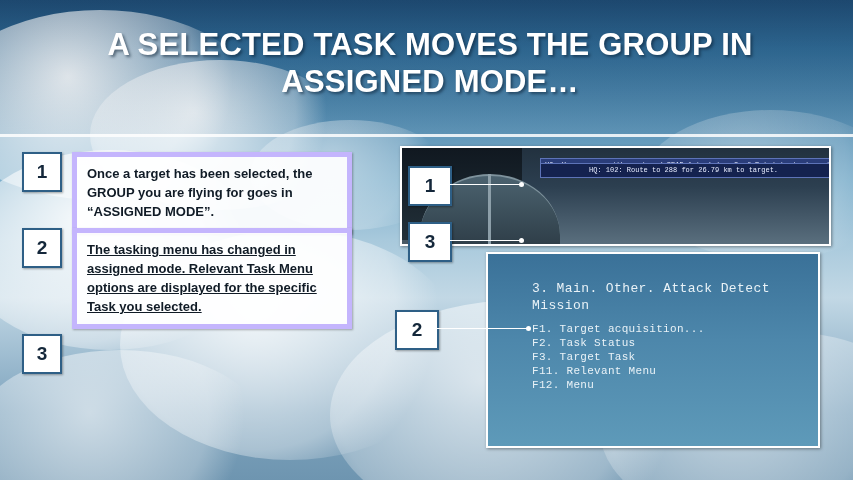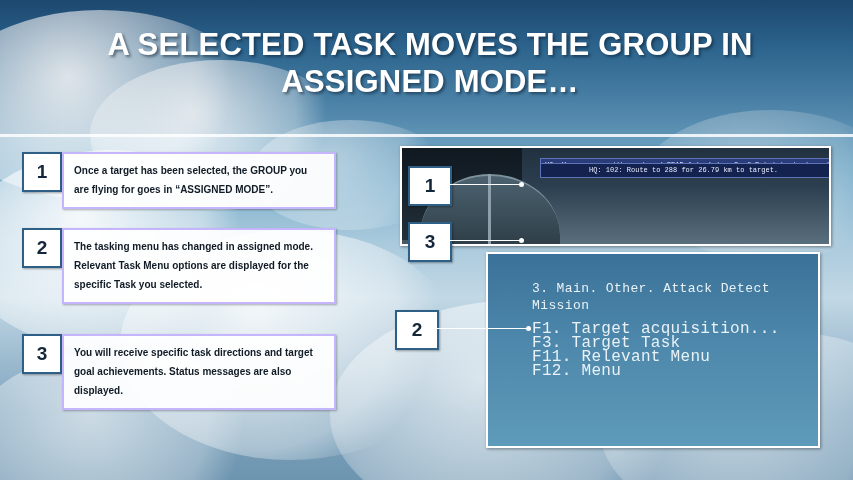--- a/index.html
+++ b/index.html
@@ -96,33 +96,34 @@
     color: #14273a;
     font-size: 19px;
     font-weight: bold;
     display: flex;
     align-items: center;
     justify-content: center;
     box-shadow: 1px 1px 2px rgba(0,0,0,0.35);
     flex: 0 0 auto;
   }
   .bullet-box {
+    margin-left: 10px;
     background: rgba(255,255,255,0.92);
-    border: 2px solid #c4b5fd;
+    border: 5px solid #c4b5fd;
     padding: 7px 10px 8px 10px;
     color: #101b26;
-    font-size: 10px;
+    font-size: 13px;
     font-weight: bold;
     line-height: 19px;
     box-shadow: 1px 1px 2px rgba(0,0,0,0.3);
   }
   #b1 { left: 22px; top: 152px; }
   #b1 .bullet-box { width: 250px; }
   #b2 { left: 22px; top: 228px; }
-  #b2 .bullet-box { width: 250px; }
+  #b2 .bullet-box { width: 250px; text-decoration: underline; }
   #b3 { left: 22px; top: 334px; }
   #b3 .bullet-box { width: 250px; }
 
   
   .callout-num {
     position: absolute;
     width: 40px;
     height: 36px;
     background: #ffffff;
     border: 2px solid #2e5f86;
@@ -238,21 +239,21 @@
   }
   .menu-list {
     position: absolute;
     left: 44px;
     top: 68px;
     margin: 0;
     padding: 0;
     list-style: none;
     color: #e9f2f7;
     font-family: "Liberation Mono", monospace;
-    font-size: 16px;
+    font-size: 11px;
     line-height: 14px;
     letter-spacing: 0.3px;
   }
   .menu-list li { white-space: nowrap; }
 </style>
 </head>
 <body>
 
 <div class="slide">
 
@@ -276,36 +277,36 @@
     <div class="bullet-box">Once a target has been selected, the GROUP you are flying for goes in “ASSIGNED MODE”.</div>
   </div>
 
   <div class="bullet" id="b2">
     <div class="bullet-num">2</div>
     <div class="bullet-box">The tasking menu has changed in assigned mode. Relevant Task Menu options are displayed for the specific Task you selected.</div>
   </div>
 
   <div class="bullet" id="b3">
     <div class="bullet-num">3</div>
-    <div class="bullet-box">You will receive specific task directions and target goal achievements. Status messages are also displayed.</div>
   </div>
 
   <div class="shot-cockpit">
     <div class="sky-strip"></div>
     <div class="cockpit-art"></div>
     <div class="canopy"></div>
     <div class="canopy-frame"></div>
     <div class="hud-msg" id="hud1">HQ: Your group with assigned SEAD.1 task has 3 of Patriot str targets left to be destroyed.</div>
     <div class="hud-msg" id="hud2">HQ: 102: Route to 288 for 26.79 km to target.</div>
   </div>
 
   <div class="shot-menu">
     <div class="menu-title">3. Main. Other. Attack Detect Mission</div>
     <ul class="menu-list">
       <li>F1. Target acquisition...</li>
+      <li>F2. Task Status</li>
       <li>F3. Target Task</li>
       <li>F11. Relevant Menu</li>
       <li>F12. Menu</li>
     </ul>
   </div>
 
   <div class="callout-num" id="cn1">1</div>
   <div class="leader" id="ld1"></div>
   <div class="leader-dot" id="ldot1"></div>
 

